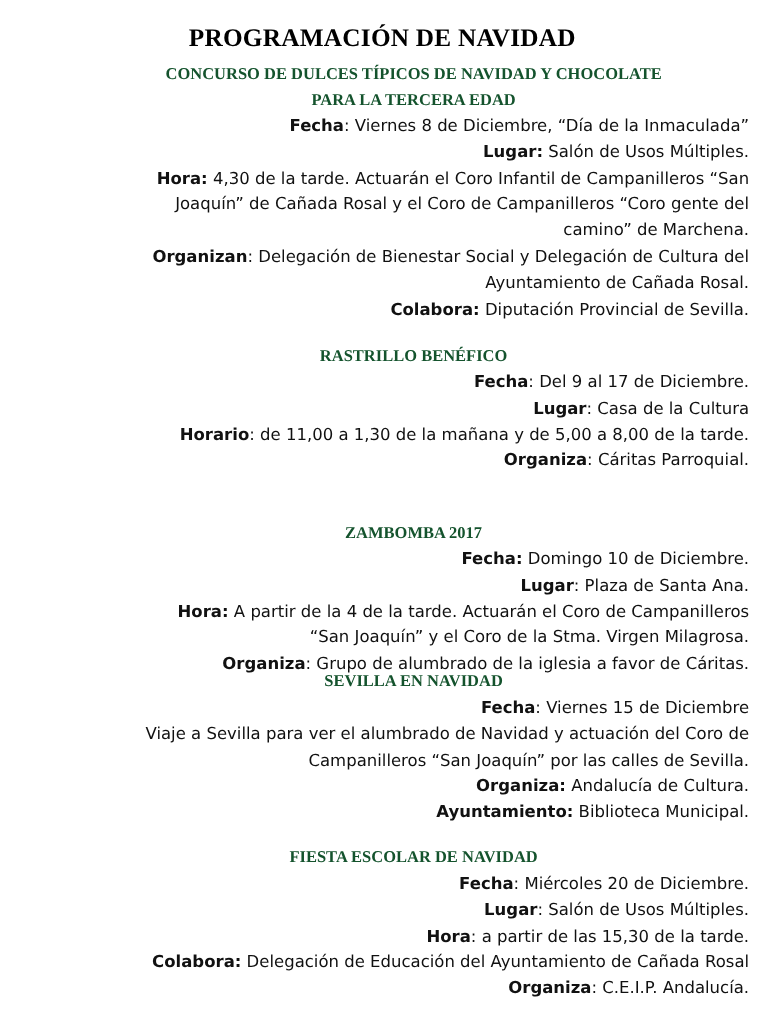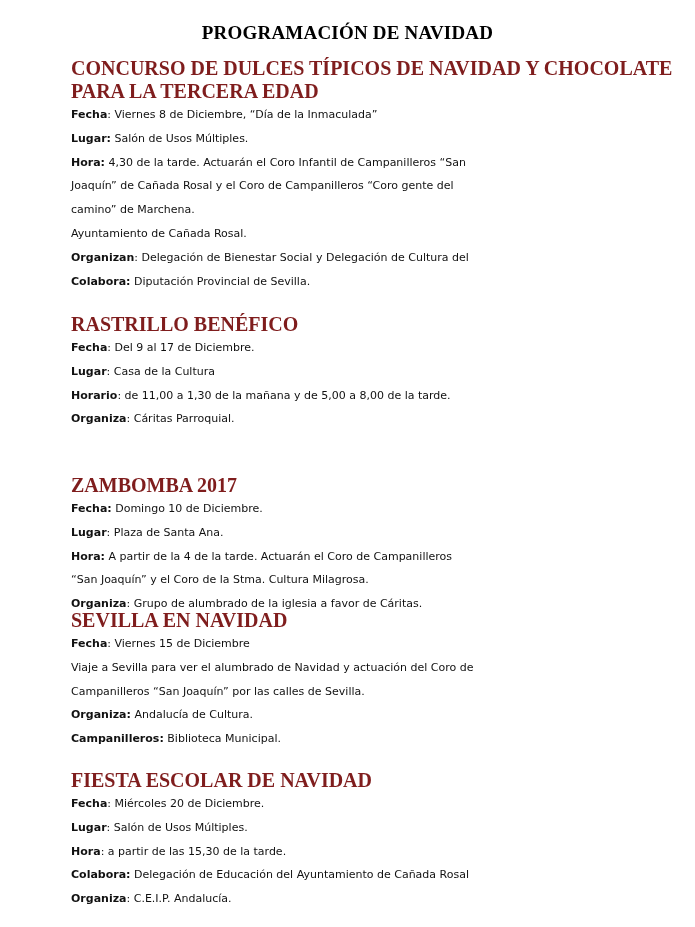--- a/index.html
+++ b/index.html
@@ -2,79 +2,81 @@
 <html><head>
   <meta charset="utf-8">
   <style>
     html, body { margin: 0; padding: 0; background: #ffffff; }
     body { width: 695px; height: 927px; position: relative; overflow: hidden; }
     .page { position: absolute; left: 0; top: 0; width: 695px; height: 927px; }
     .title {
       position: absolute; left: 0; width: 695px; top: 22px;
       text-align: center;
       font-family: "Liberation Serif", serif; font-weight: bold;
-      font-size: 19px; color: #000; letter-spacing: 0.2px;
+      font-size: 23px; color: #000; letter-spacing: 0.2px;
       margin: 0;
     }
     .section { position: absolute; left: 71px; width: 610px; }
     .sec-head {
       font-family: "Liberation Serif", serif; font-weight: bold;
-      font-size: 20px; color: #7f1d1d; line-height: 23px;
+      font-size: 15px; color: #14532d; line-height: 23px;
       margin: 0;
+      text-align: center;
     }
     .line {
       font-family: "DejaVu Sans", sans-serif;
-      font-size: 11px; color: #111; line-height: 23.8px;
+      font-size: 15px; color: #111; line-height: 23.8px;
       white-space: nowrap;
+      text-align: right;
     }
     .lbl { font-weight: bold; }
   </style>
 </head>
 <body>
 
 <div class="page">
   <h1 class="title">PROGRAMACIÓN DE NAVIDAD</h1>
 
   <div class="section" style="top:57px">
     <div class="sec-head">CONCURSO DE DULCES TÍPICOS DE NAVIDAD Y CHOCOLATE</div>
     <div class="sec-head">PARA LA TERCERA EDAD</div>
     <div class="line"><span class="lbl">Fecha</span><span>: </span><span>Viernes 8 de Diciembre, “Día de la Inmaculada”</span></div>
     <div class="line"><span class="lbl">Lugar:</span><span> </span><span>Salón de Usos Múltiples.</span></div>
     <div class="line"><span class="lbl">Hora:</span><span> </span><span>4,30 de la tarde. Actuarán el Coro Infantil de Campanilleros “San</span></div>
     <div class="line"><span>Joaquín” de Cañada Rosal y el Coro de Campanilleros “Coro gente del</span></div>
     <div class="line"><span>camino” de Marchena.</span></div>
+    <div class="line"><span class="lbl">Organizan</span><span>: </span><span>Delegación de Bienestar Social y Delegación de Cultura del</span></div>
     <div class="line"><span>Ayuntamiento de Cañada Rosal.</span></div>
-    <div class="line"><span class="lbl">Organizan</span><span>: </span><span>Delegación de Bienestar Social y Delegación de Cultura del</span></div>
     <div class="line"><span class="lbl">Colabora:</span><span> </span><span>Diputación Provincial de Sevilla.</span></div>
   </div>
 
   <div class="section" style="top:313px">
     <div class="sec-head">RASTRILLO BENÉFICO</div>
     <div class="line"><span class="lbl">Fecha</span><span>: </span><span>Del 9 al 17 de Diciembre.</span></div>
     <div class="line"><span class="lbl">Lugar</span><span>: </span><span>Casa de la Cultura</span></div>
     <div class="line"><span class="lbl">Horario</span><span>: </span><span>de 11,00 a 1,30 de la mañana y de 5,00 a 8,00 de la tarde.</span></div>
     <div class="line"><span class="lbl">Organiza</span><span>: </span><span>Cáritas Parroquial.</span></div>
   </div>
 
   <div class="section" style="top:474px">
     <div class="sec-head">ZAMBOMBA 2017</div>
     <div class="line"><span class="lbl">Fecha:</span><span> </span><span>Domingo 10 de Diciembre.</span></div>
     <div class="line"><span class="lbl">Lugar</span><span>: </span><span>Plaza de Santa Ana.</span></div>
     <div class="line"><span class="lbl">Hora:</span><span> </span><span>A partir de la 4 de la tarde. Actuarán el Coro de Campanilleros</span></div>
-    <div class="line"><span>“San Joaquín” y el Coro de la Stma. Cultura Milagrosa.</span></div>
+    <div class="line"><span>“San Joaquín” y el Coro de la Stma. Virgen Milagrosa.</span></div>
     <div class="line"><span class="lbl">Organiza</span><span>: </span><span>Grupo de alumbrado de la iglesia a favor de Cáritas.</span></div>
   </div>
 
   <div class="section" style="top:609px">
     <div class="sec-head">SEVILLA EN NAVIDAD</div>
     <div class="line"><span class="lbl">Fecha</span><span>: </span><span>Viernes 15 de Diciembre</span></div>
     <div class="line"><span>Viaje a Sevilla para ver el alumbrado de Navidad y actuación del Coro de</span></div>
     <div class="line"><span>Campanilleros “San Joaquín” por las calles de Sevilla.</span></div>
     <div class="line"><span class="lbl">Organiza:</span><span> </span><span>Andalucía de Cultura.</span></div>
-    <div class="line"><span class="lbl">Campanilleros:</span><span> </span><span>Biblioteca Municipal.</span></div>
+    <div class="line"><span class="lbl">Ayuntamiento:</span><span> </span><span>Biblioteca Municipal.</span></div>
   </div>
 
   <div class="section" style="top:769px">
     <div class="sec-head">FIESTA ESCOLAR DE NAVIDAD</div>
     <div class="line"><span class="lbl">Fecha</span><span>: </span><span>Miércoles 20 de Diciembre.</span></div>
     <div class="line"><span class="lbl">Lugar</span><span>: </span><span>Salón de Usos Múltiples.</span></div>
     <div class="line"><span class="lbl">Hora</span><span>: </span><span>a partir de las 15,30 de la tarde.</span></div>
     <div class="line"><span class="lbl">Colabora:</span><span> </span><span>Delegación de Educación del Ayuntamiento de Cañada Rosal</span></div>
     <div class="line"><span class="lbl">Organiza</span><span>: </span><span>C.E.I.P. Andalucía.</span></div>
   </div>

